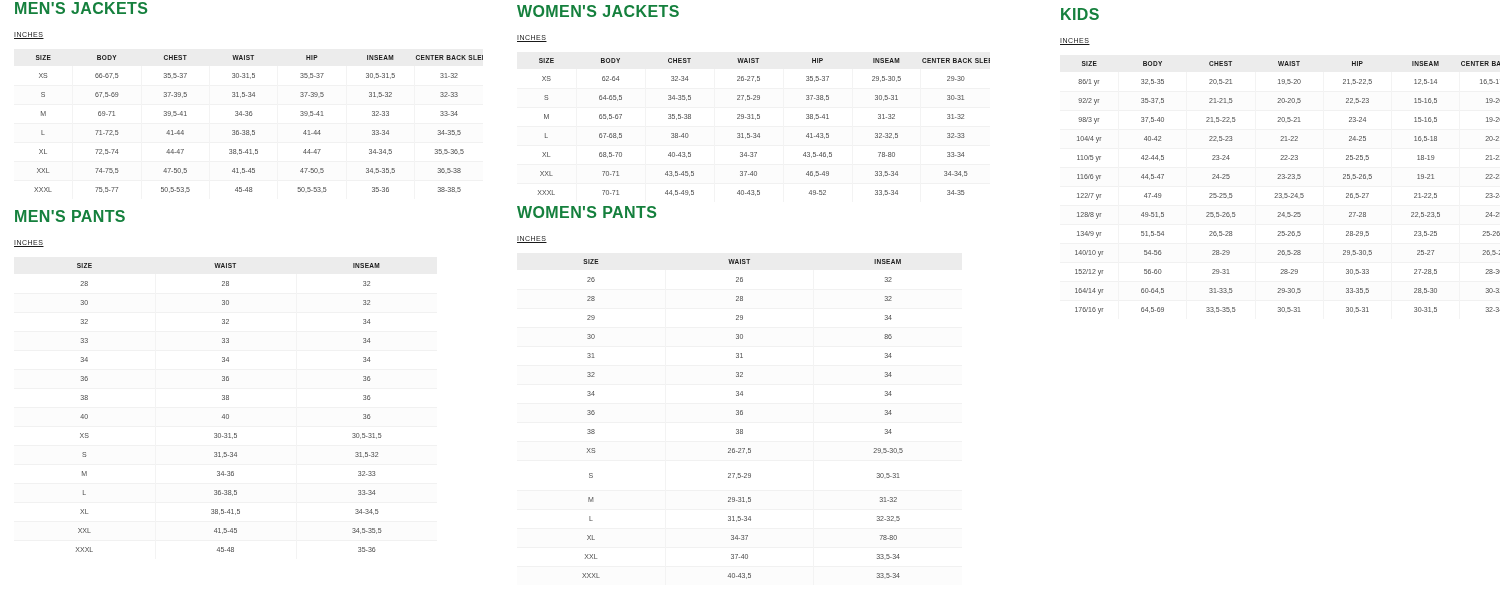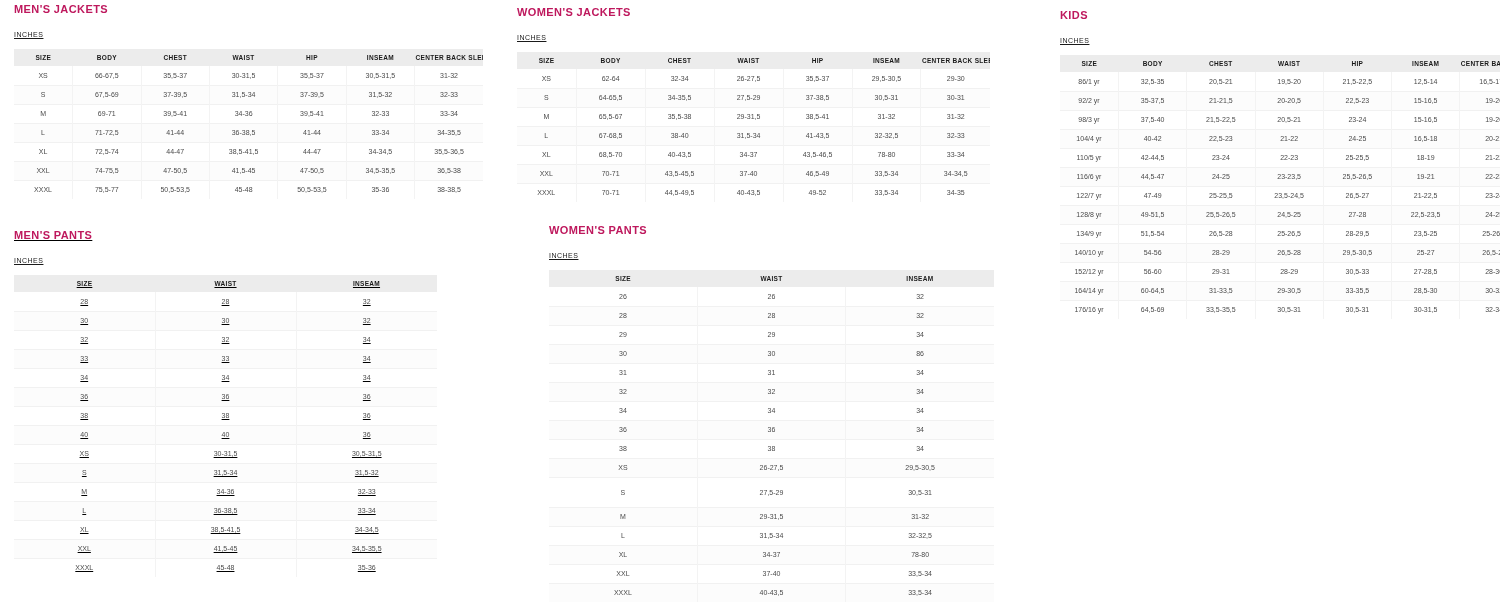--- a/index.html
+++ b/index.html
@@ -6,32 +6,32 @@
   html, body {
     margin: 0; padding: 0;
     width: 1500px; height: 603px;
     background: #ffffff;
     overflow: hidden;
     font-family: "Liberation Sans", "DejaVu Sans", sans-serif;
     position: relative;
   }
   section.chart { position: absolute; }
   #mens-jackets   { left: 14px;   top: 2px;   width: 469px; }
-  #mens-pants     { left: 14px;   top: 228px; width: 423px; text-decoration: underline; }
+  #mens-pants     { left: 14px;   top: 210px; width: 423px; }
   #womens-jackets { left: 517px;  top: 5px;   width: 473px; }
-  #womens-pants   { left: 517px;  top: 223px; width: 445px; margin-left: 32px; }
+  #womens-pants   { left: 517px;  top: 206px; width: 445px; }
   #kids           { left: 1032px; top: 8px;   width: 468px; margin-left: 28px; }
 
   .title {
     margin: 0 0 7px 0;
-    font-size: 11px;
+    font-size: 16px;
     line-height: 14px;
     font-weight: bold;
     letter-spacing: 0.4px;
-    color: #be185d;
+    color: #15803d;
     text-transform: uppercase;
   }
   .unit {
     display: inline-block;
     margin: 0 0 10px 0;
     font-size: 7px;
     line-height: 8px;
     letter-spacing: 0.5px;
     color: #1a1a1a;
     text-decoration: underline;

